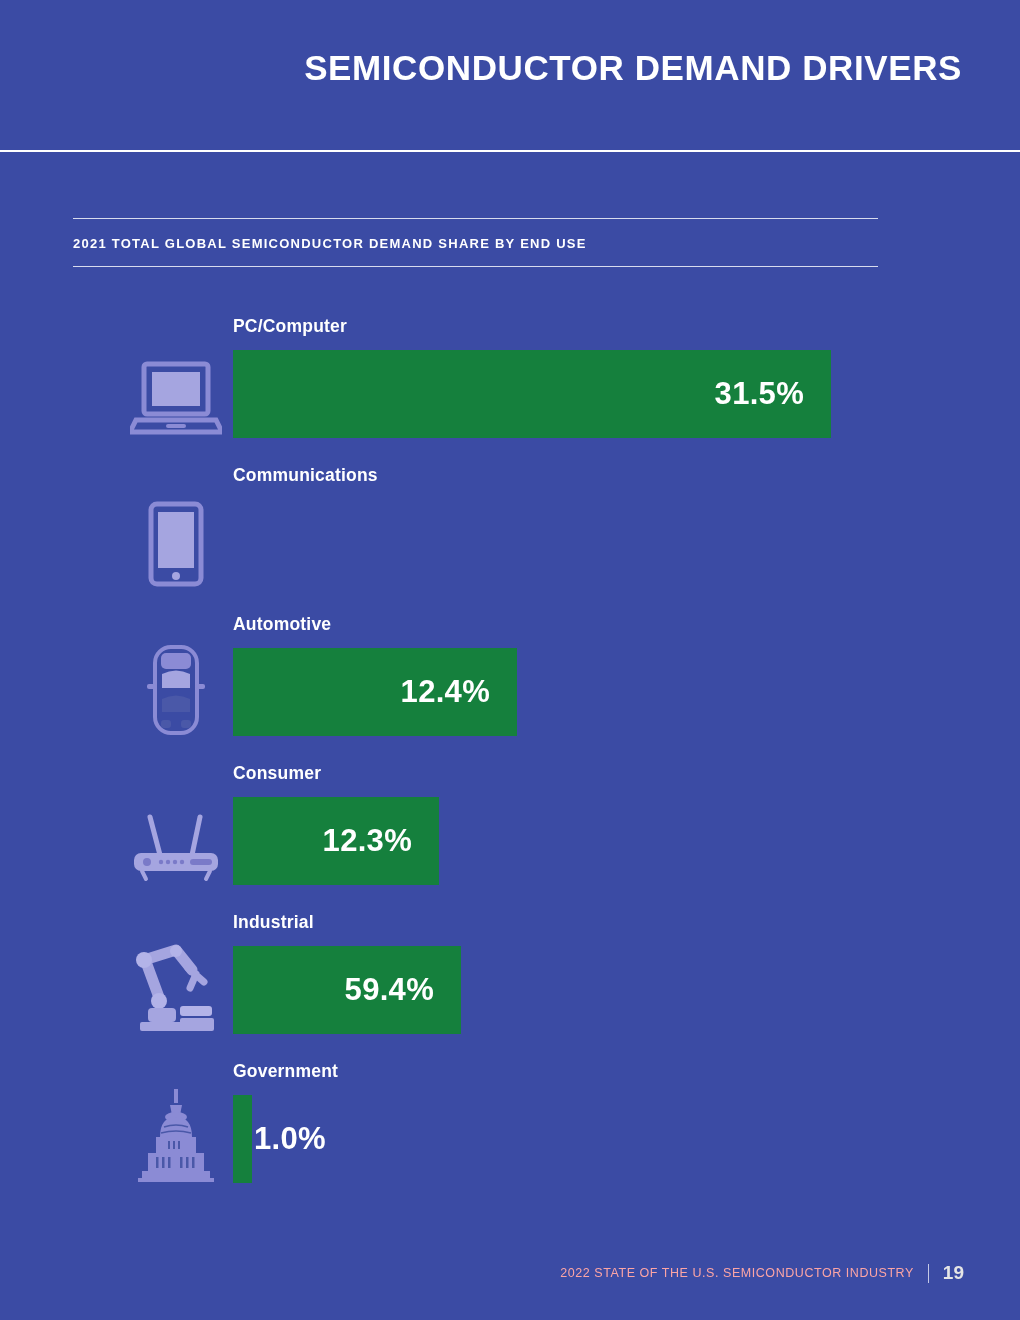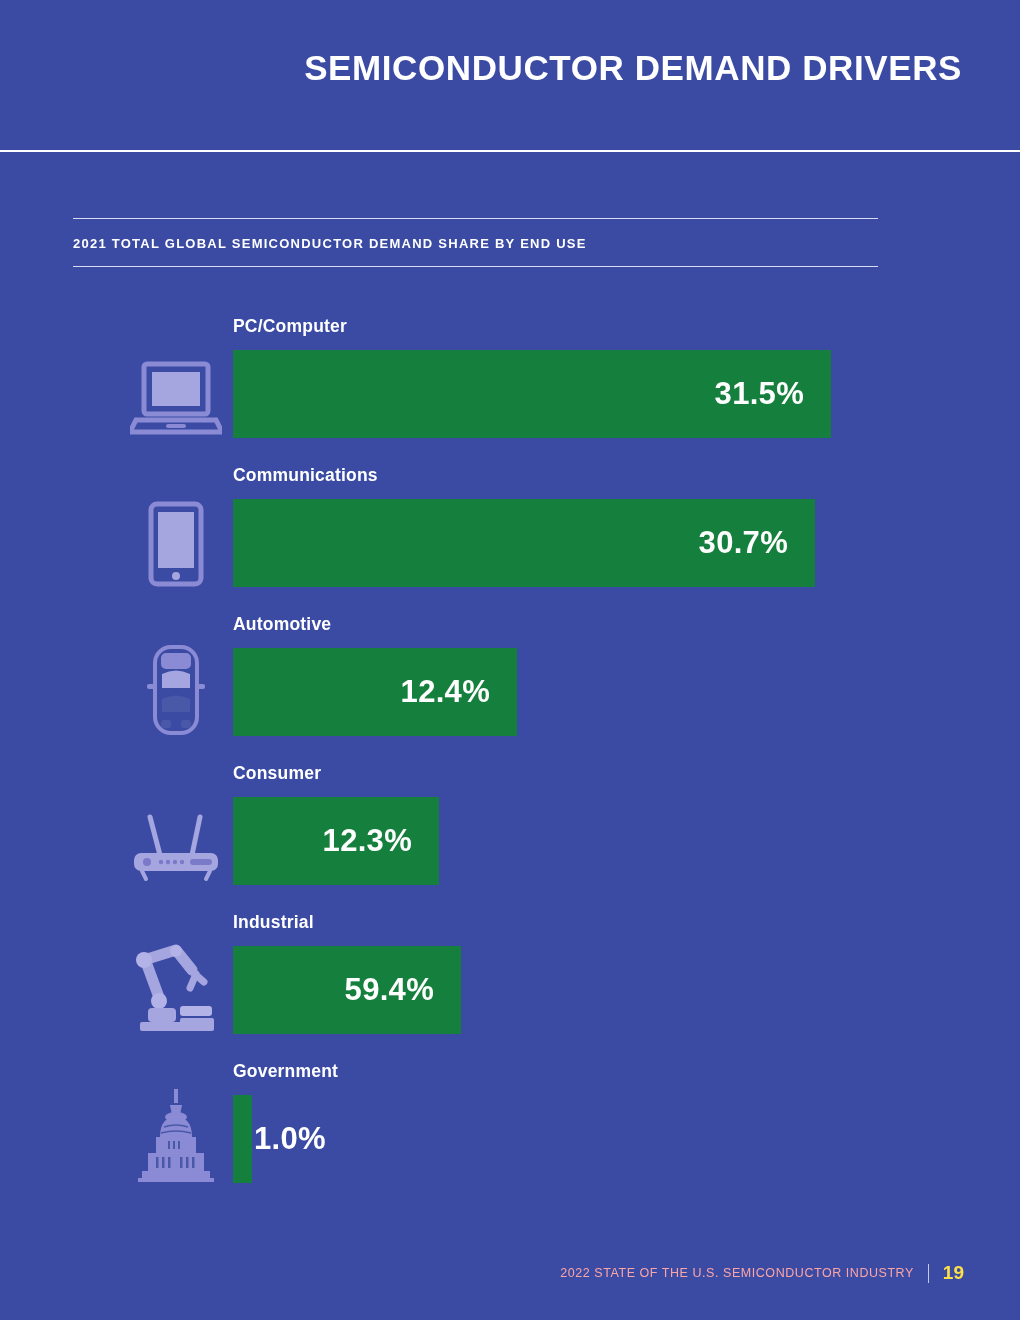--- a/index.html
+++ b/index.html
@@ -173,21 +173,21 @@
 
   .footer-divider {
     width: 1px;
     height: 19px;
     background: #c4c9e6;
   }
 
   .footer-page {
     font-size: 19px;
     font-weight: bold;
-    color: #fde047;
+    color: #e5e5e5;
   }
 </style>
 </head>
 <body>
 
 <div class="page-header">
   <div class="page-title">SEMICONDUCTOR DEMAND DRIVERS</div>
   <div class="header-rule"></div>
 </div>
 
@@ -218,25 +218,20 @@
 
   <div class="bar-row">
     <div class="row-icon">
       <svg width="56" height="86" viewBox="0 0 56 86">
         <rect x="3" y="3" width="50" height="80" rx="6" fill="none" stroke="#8b8bd5" stroke-width="5"></rect>
         <rect x="10" y="11" width="36" height="56" fill="#a5a5e0"></rect>
         <circle cx="28" cy="75" r="4" fill="#a5a5e0"></circle>
       </svg>
     </div>
     <div class="row-label">Communications</div>
-    <div class="bar-area">
-      <div class="bar" style="width:582px">
-        <span class="bar-value">30.7%</span>
-      </div>
-    </div>
   </div>
 
   <div class="bar-row">
     <div class="row-icon">
       <svg width="62" height="92" viewBox="0 0 62 92">
         <rect x="10" y="3" width="42" height="86" rx="16" fill="none" stroke="#8b8bd5" stroke-width="4"></rect>
         <rect x="16" y="9" width="30" height="16" rx="5" fill="#8b8bd5"></rect>
         <path d="M17 30 Q31 23 45 30 L45 44 L17 44 Z" fill="#a5a5e0"></path>
         <path d="M17 55 Q31 48 45 55 L45 68 L17 68 Z" fill="#4a58a8"></path>
         <rect x="2" y="40" width="10" height="5" rx="2" fill="#8b8bd5"></rect>

